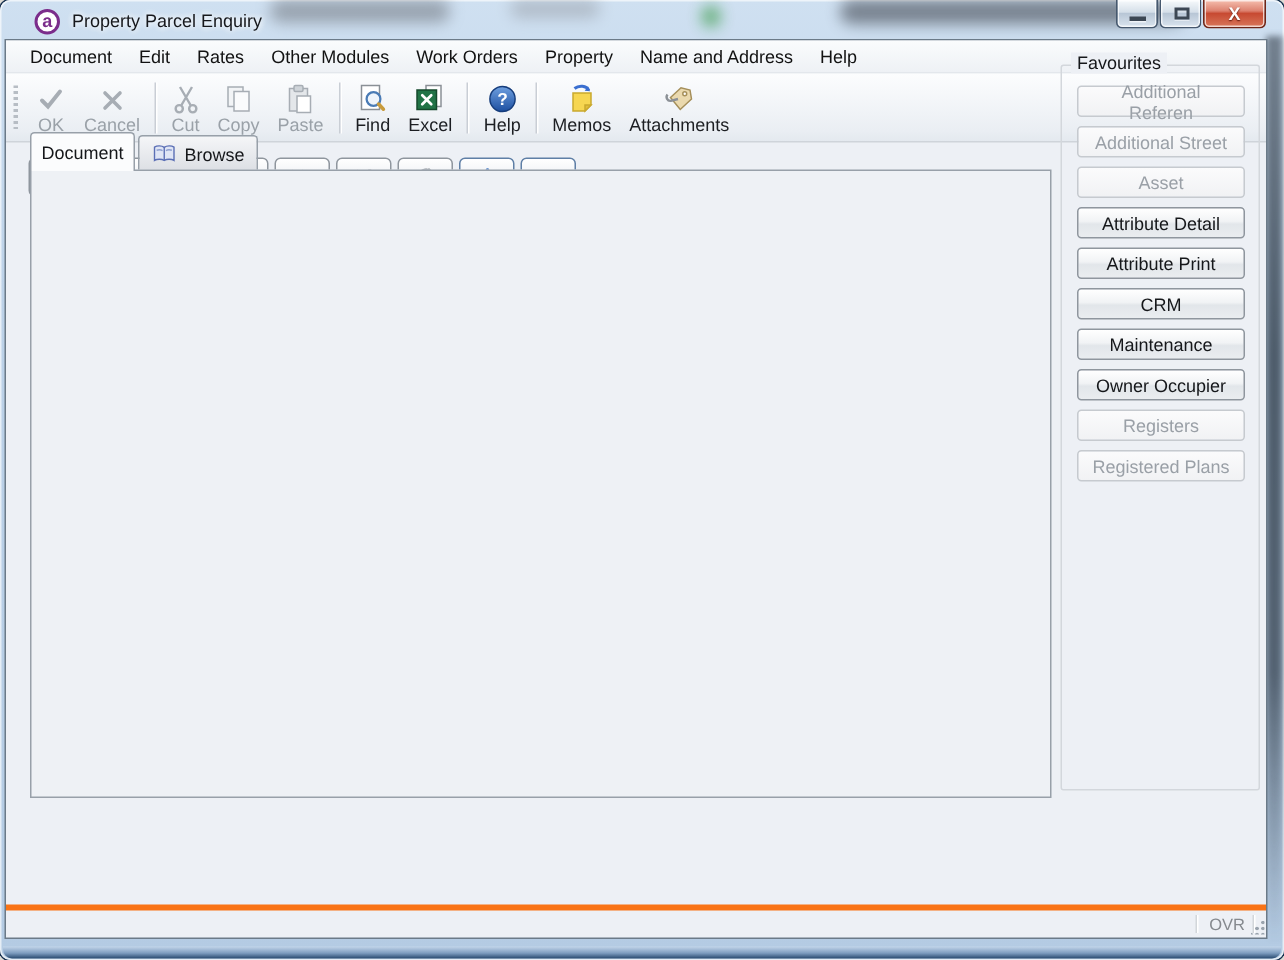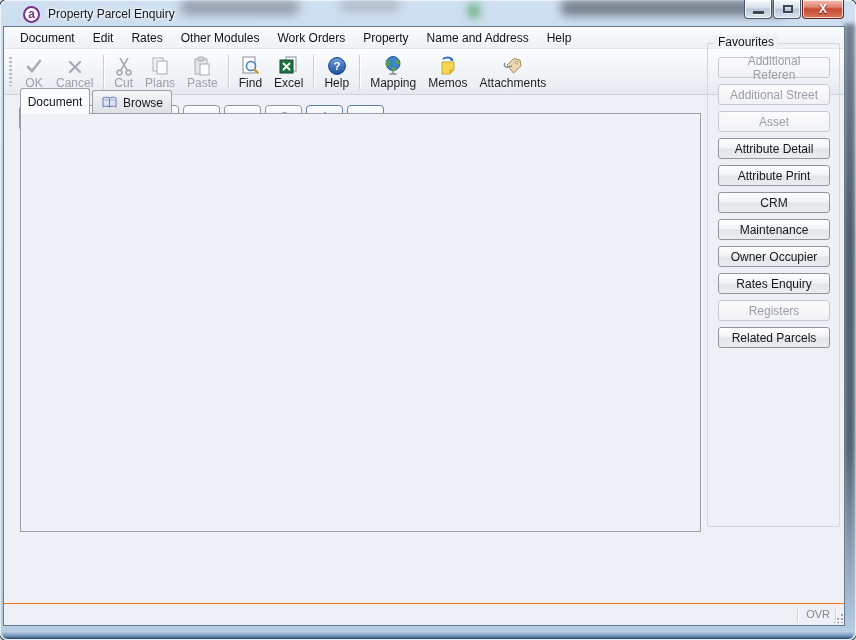--- a/index.html
+++ b/index.html
@@ -97,21 +97,21 @@
   .spin .sbtn+.sbtn{border-top:1px solid #d4d8dc;}
   .tri-up{position:absolute;left:50%;top:50%;margin:-2px 0 0 -4px;width:0;height:0;
     border-left:4px solid transparent;border-right:4px solid transparent;border-bottom:4px solid #6f7984;}
   .tri-down{position:absolute;left:50%;top:50%;margin:-2px 0 0 -4px;width:0;height:0;
     border-left:4px solid transparent;border-right:4px solid transparent;border-top:4px solid #6f7984;}
   .scrollcol{position:absolute;right:0;top:0;bottom:0;width:15px;border-left:1px solid #e2e5e9;}
   .scrollcol .sbtn{position:absolute;left:0;right:0;height:15px;background:linear-gradient(180deg,#fafbfc,#dfe3e8);border:1px solid #cdd1d6;}
   .scrollcol .up{top:0;}
   .scrollcol .down{bottom:0;}
   
-  .statusbar{position:absolute;left:0;bottom:0;width:100%;height:22px;border-top:1px solid #f97316;margin-top:12px;}
+  .statusbar{position:absolute;left:0;bottom:0;width:100%;height:22px;border-top:4px solid #f97316;margin-top:12px;}
   .ovr{position:absolute;right:14px;top:4px;font-size:11px;color:#85898e;}
   .ssep{position:absolute;top:3px;bottom:3px;width:1px;background:#d2d6da;box-shadow:1px 0 0 #fff;}
   .ssep.s1{right:46px;} .ssep.s2{right:8px;}
   .grip{position:absolute;right:1px;bottom:2px;width:9px;height:9px;
     background:
       radial-gradient(circle at 8px 1px,#9aa4ae 1px,transparent 1.4px),
       radial-gradient(circle at 8px 5px,#9aa4ae 1px,transparent 1.4px),
       radial-gradient(circle at 4px 5px,#9aa4ae 1px,transparent 1.4px),
       radial-gradient(circle at 8px 9px,#9aa4ae 1px,transparent 1.4px),
       radial-gradient(circle at 4px 9px,#9aa4ae 1px,transparent 1.4px),
@@ -186,21 +186,21 @@
         </span>
           <span>Cut</span>
       </div>
       <div class="titem disabled">
         <span class="ticon">
           <svg width="20" height="20" viewBox="0 0 20 20">
               <rect x="3" y="2" width="10" height="13" fill="#f2f4f6" stroke="#a7adb4"></rect>
               <rect x="7" y="5" width="10" height="13" fill="#fafbfc" stroke="#a7adb4"></rect>
             </svg>
         </span>
-          <span>Plans</span>
+          <span>Copy</span>
       </div>
       <div class="titem disabled">
         <span class="ticon">
           <svg width="20" height="20" viewBox="0 0 20 20">
               <rect x="3" y="3" width="12" height="15" fill="#e4e7ea" stroke="#a7adb4"></rect>
               <rect x="6" y="1" width="6" height="4" rx="1" fill="#cfd4d9" stroke="#a7adb4"></rect>
               <rect x="8" y="8" width="9" height="11" fill="#fff" stroke="#a7adb4"></rect>
             </svg>
         </span>
           <span>Paste</span>
@@ -236,32 +236,20 @@
                   <stop offset="1" stop-color="#1d4fa0"></stop>
                 </linearGradient>
               </defs>
               <circle cx="10" cy="10" r="8.4" fill="url(#hg)" stroke="#163d7c"></circle>
               <text x="10" y="14.2" text-anchor="middle" font-size="11.5" font-weight="bold" fill="#fff" font-family="Liberation Sans, sans-serif">?</text>
             </svg>
         </span>
           <span>Help</span>
       </div>
       <div class="tsep"></div>
-      <div class="titem">
-        <span class="ticon">
-          <svg width="20" height="21" viewBox="0 0 20 21">
-              <circle cx="10" cy="8.5" r="7" fill="#3c84c6" stroke="#275d92"></circle>
-              <path d="M5 4.5c2 1.5 2.5 4 1 6-1 1.4-2.4 1.5-2.8.5A7 7 0 0 1 5 4.5z" fill="#57a349"></path>
-              <path d="M13 4c2 .8 3.4 2.6 3.8 4.6-1.4 1-3.3.5-3.9-1-.5-1.3-.6-2.6.1-3.6z" fill="#57a349"></path>
-              <path d="M9 12.5c1.8-.5 3.6.2 4 1.6.3 1-.8 1.9-2.3 1.5-1.5-.4-2.4-1.8-1.7-3.1z" fill="#57a349"></path>
-              <path d="M10 15.5v2.5M6.5 19h7" stroke="#7d858d" stroke-width="1.5" fill="none"></path>
-            </svg>
-        </span>
-          <span>Mapping</span>
-      </div>
       <div class="titem">
         <span class="ticon">
           <svg width="20" height="20" viewBox="0 0 20 20">
               <path d="M4 6h12v8l-4 4H4z" fill="#f6d651" stroke="#c9a92e"></path>
               <path d="M12 18l4-4h-4z" fill="#e2bd3a" stroke="#c9a92e"></path>
               <path d="M5 3c3-2.4 8-2 9.5 1.2" fill="none" stroke="#3a6fd0" stroke-width="2"></path>
               <path d="M14 1.5l1.4 3.4-3.6-.4z" fill="#3a6fd0"></path>
             </svg>
         </span>
           <span>Memos</span>
@@ -459,23 +447,22 @@
       <span class="fav-title">Favourites</span>
       <div class="favlist">
         <button class="favbtn disabled">Additional Referen</button>
         <button class="favbtn disabled">Additional Street</button>
         <button class="favbtn disabled">Asset</button>
         <button class="favbtn">Attribute Detail</button>
         <button class="favbtn">Attribute Print</button>
         <button class="favbtn">CRM</button>
         <button class="favbtn">Maintenance</button>
         <button class="favbtn">Owner Occupier</button>
-        <button class="favbtn">Rates Enquiry</button>
         <button class="favbtn disabled">Registers</button>
-        <button class="favbtn">Related Parcels</button>
+        <button class="favbtn disabled">Registered Plans</button>
       </div>
     </div>
 
     <div class="statusbar">
       <div class="ssep s1"></div>
       <span class="ovr">OVR</span>
       <div class="ssep s2"></div>
       <div class="grip"></div>
     </div>
 

